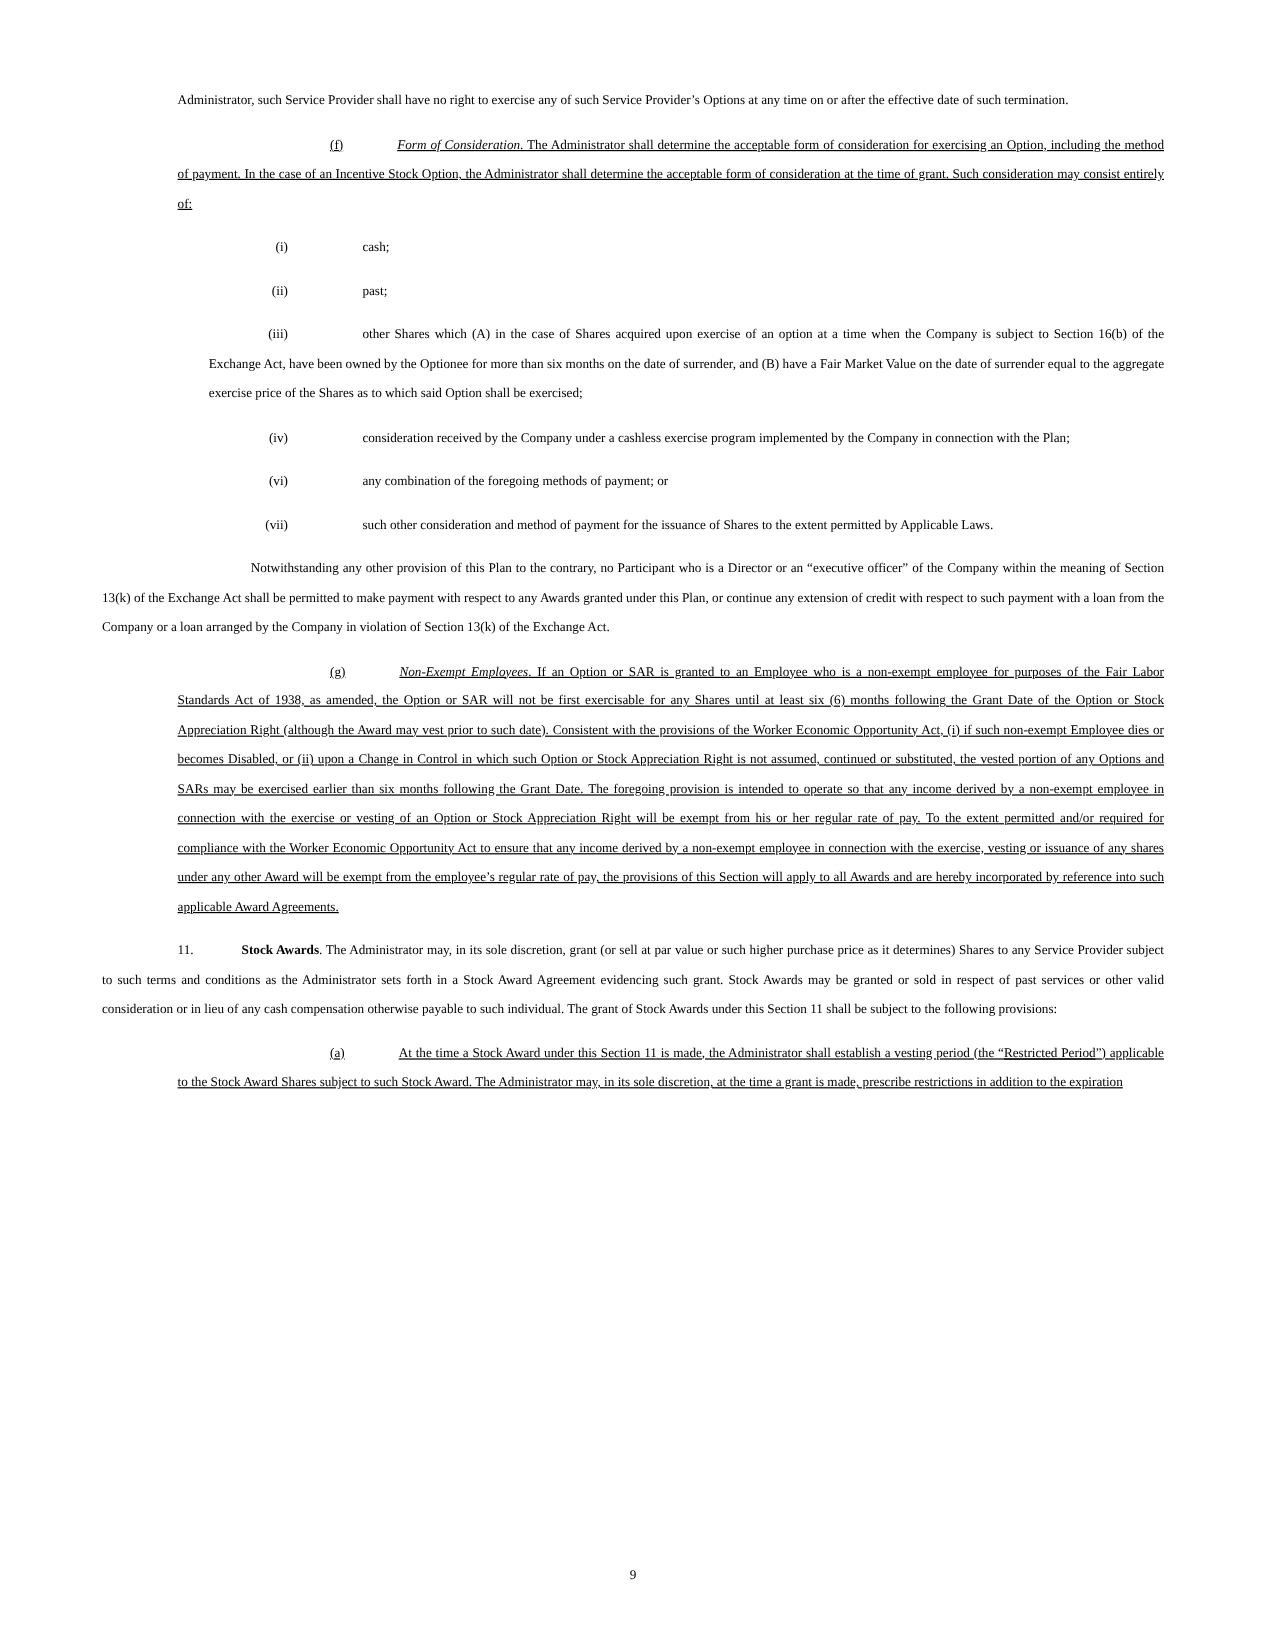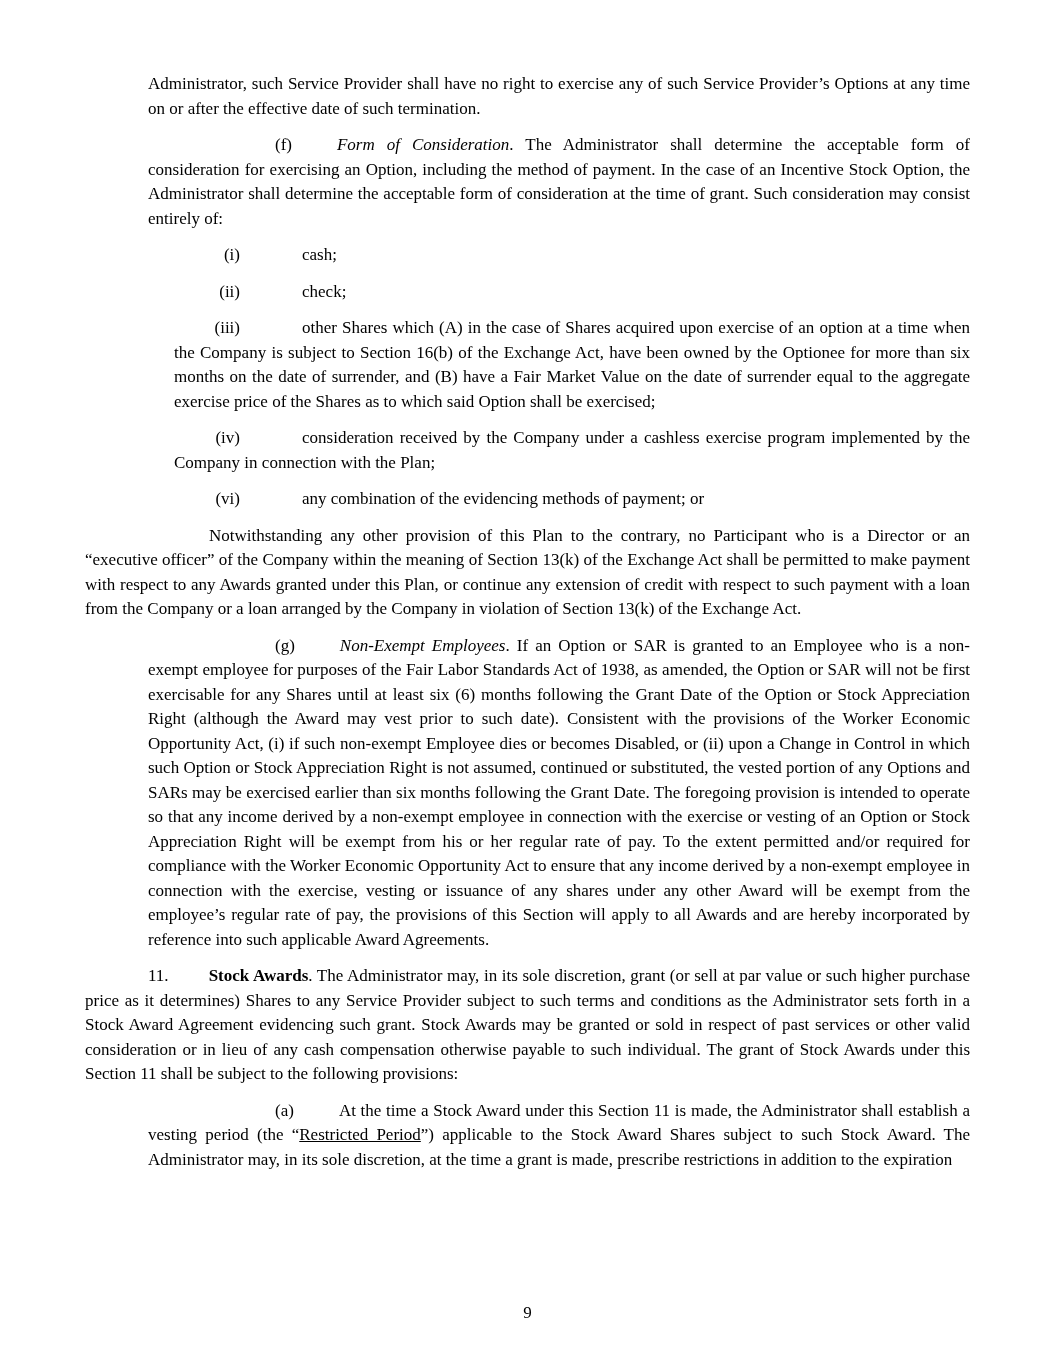--- a/index.html
+++ b/index.html
@@ -6,29 +6,29 @@
   * { box-sizing: border-box; }
   html, body { margin: 0; padding: 0; background: #ffffff; }
   .page {
     position: relative;
     width: 1055px;
     height: 1365px;
     margin: 0 auto;
     background: #ffffff;
     color: #000000;
     font-family: "Liberation Serif", "DejaVu Serif", serif;
-    font-size: 17px;
+    font-size: 11px;
     line-height: 24.5px;
     padding: 72px 85px 0 85px;
     overflow: hidden;
   }
   .para { margin: 0 0 12px 0; text-align: justify; }
   .indent1 { margin-left: 63px; }          
   .list-item { margin-left: 89px; }       
-  .firstline-sub { text-indent: 127px; }   
+  .firstline-sub { text-indent: 127px; text-decoration: underline; }   
   .ti63  { text-indent: 63px; }            
   .ti124 { text-indent: 124px; font-family: Liberation Serif, serif; }           
   .label-gap { margin-right: 45px; }       
   .num-gap { margin-right: 40px; }         
   .rlabel {
     display: inline-block;
     width: 66px;
     text-align: right;
     margin-right: 62px;
     text-indent: 0;
@@ -48,29 +48,30 @@
 <body>
 
 <div class="page">
 
   <p class="para indent1">Administrator, such Service Provider shall have no right to exercise any of such Service Provider’s Options at any time on or after the effective date of such termination.</p>
 
   <p class="para indent1 firstline-sub"><span class="label-gap">(f)</span><span class="italic">Form of Consideration</span><span>. The Administrator shall determine the acceptable form of consideration for exercising an Option, including the method of payment. In the case of an Incentive Stock Option, the Administrator shall determine the acceptable form of consideration at the time of grant. Such consideration may consist entirely of:</span></p>
 
   <p class="para list-item"><span class="rlabel">(i)</span><span>cash;</span></p>
 
-  <p class="para list-item"><span class="rlabel">(ii)</span><span>check;</span></p>
+  <p class="para list-item"><span class="rlabel">(ii)</span><span>past;</span></p>
 
   <p class="para list-item"><span class="rlabel">(iii)</span><span>other Shares which (A) in the case of Shares acquired upon exercise of an option at a time when the Company is subject to Section 16(b) of the Exchange Act, have been owned by the Optionee for more than six months on the date of surrender, and (B) have a Fair Market Value on the date of surrender equal to the aggregate exercise price of the Shares as to which said Option shall be exercised;</span></p>
 
   <p class="para list-item"><span class="rlabel">(iv)</span><span>consideration received by the Company under a cashless exercise program implemented by the Company in connection with the Plan;</span></p>
 
 
-  <p class="para list-item"><span class="rlabel">(vi)</span><span>any combination of the evidencing methods of payment; or</span></p>
+  <p class="para list-item"><span class="rlabel">(vi)</span><span>any combination of the foregoing methods of payment; or</span></p>
 
+  <p class="para list-item"><span class="rlabel">(vii)</span><span>such other consideration and method of payment for the issuance of Shares to the extent permitted by Applicable Laws.</span></p>
 
   <p class="para ti124">Notwithstanding any other provision of this Plan to the contrary, no Participant who is a Director or an “executive officer” of the Company within the meaning of Section 13(k) of the Exchange Act shall be permitted to make payment with respect to any Awards granted under this Plan, or continue any extension of credit with respect to such payment with a loan from the Company or a loan arranged by the Company in violation of Section 13(k) of the Exchange Act.</p>
 
   <p class="para indent1 firstline-sub"><span class="label-gap">(g)</span><span class="italic">Non-Exempt Employees</span><span>. If an Option or SAR is granted to an Employee who is a non-exempt employee for purposes of the Fair Labor Standards Act of 1938, as amended, the Option or SAR will not be first exercisable for any Shares until at least six (6) months following the Grant Date of the Option or Stock Appreciation Right (although the Award may vest prior to such date). Consistent with the provisions of the Worker Economic Opportunity Act, (i) if such non-exempt Employee dies or becomes Disabled, or (ii) upon a Change in Control in which such Option or Stock Appreciation Right is not assumed, continued or substituted, the vested portion of any Options and SARs may be exercised earlier than six months following the Grant Date. The foregoing provision is intended to operate so that any income derived by a non-exempt employee in connection with the exercise or vesting of an Option or Stock Appreciation Right will be exempt from his or her regular rate of pay. To the extent permitted and/or required for compliance with the Worker Economic Opportunity Act to ensure that any income derived by a non-exempt employee in connection with the exercise, vesting or issuance of any shares under any other Award will be exempt from the employee’s regular rate of pay, the provisions of this Section will apply to all Awards and are hereby incorporated by reference into such applicable Award Agreements.</span></p>
 
   <p class="para ti63"><span class="num-gap">11.</span><span class="bold">Stock Awards</span><span>. The Administrator may, in its sole discretion, grant (or sell at par value or such higher purchase price as it determines) Shares to any Service Provider subject to such terms and conditions as the Administrator sets forth in a Stock Award Agreement evidencing such grant. Stock Awards may be granted or sold in respect of past services or other valid consideration or in lieu of any cash compensation otherwise payable to such individual. The grant of Stock Awards under this Section 11 shall be subject to the following provisions:</span></p>
 
   <p class="para indent1 firstline-sub"><span class="label-gap">(a)</span><span>At the time a Stock Award under this Section 11 is made, the Administrator shall establish a vesting period (the “</span><span class="underline">Restricted Period</span><span>”) applicable to the Stock Award Shares subject to such Stock Award. The Administrator may, in its sole discretion, at the time a grant is made, prescribe restrictions in addition to the expiration</span></p>
 
   <div class="page-number">9</div>

